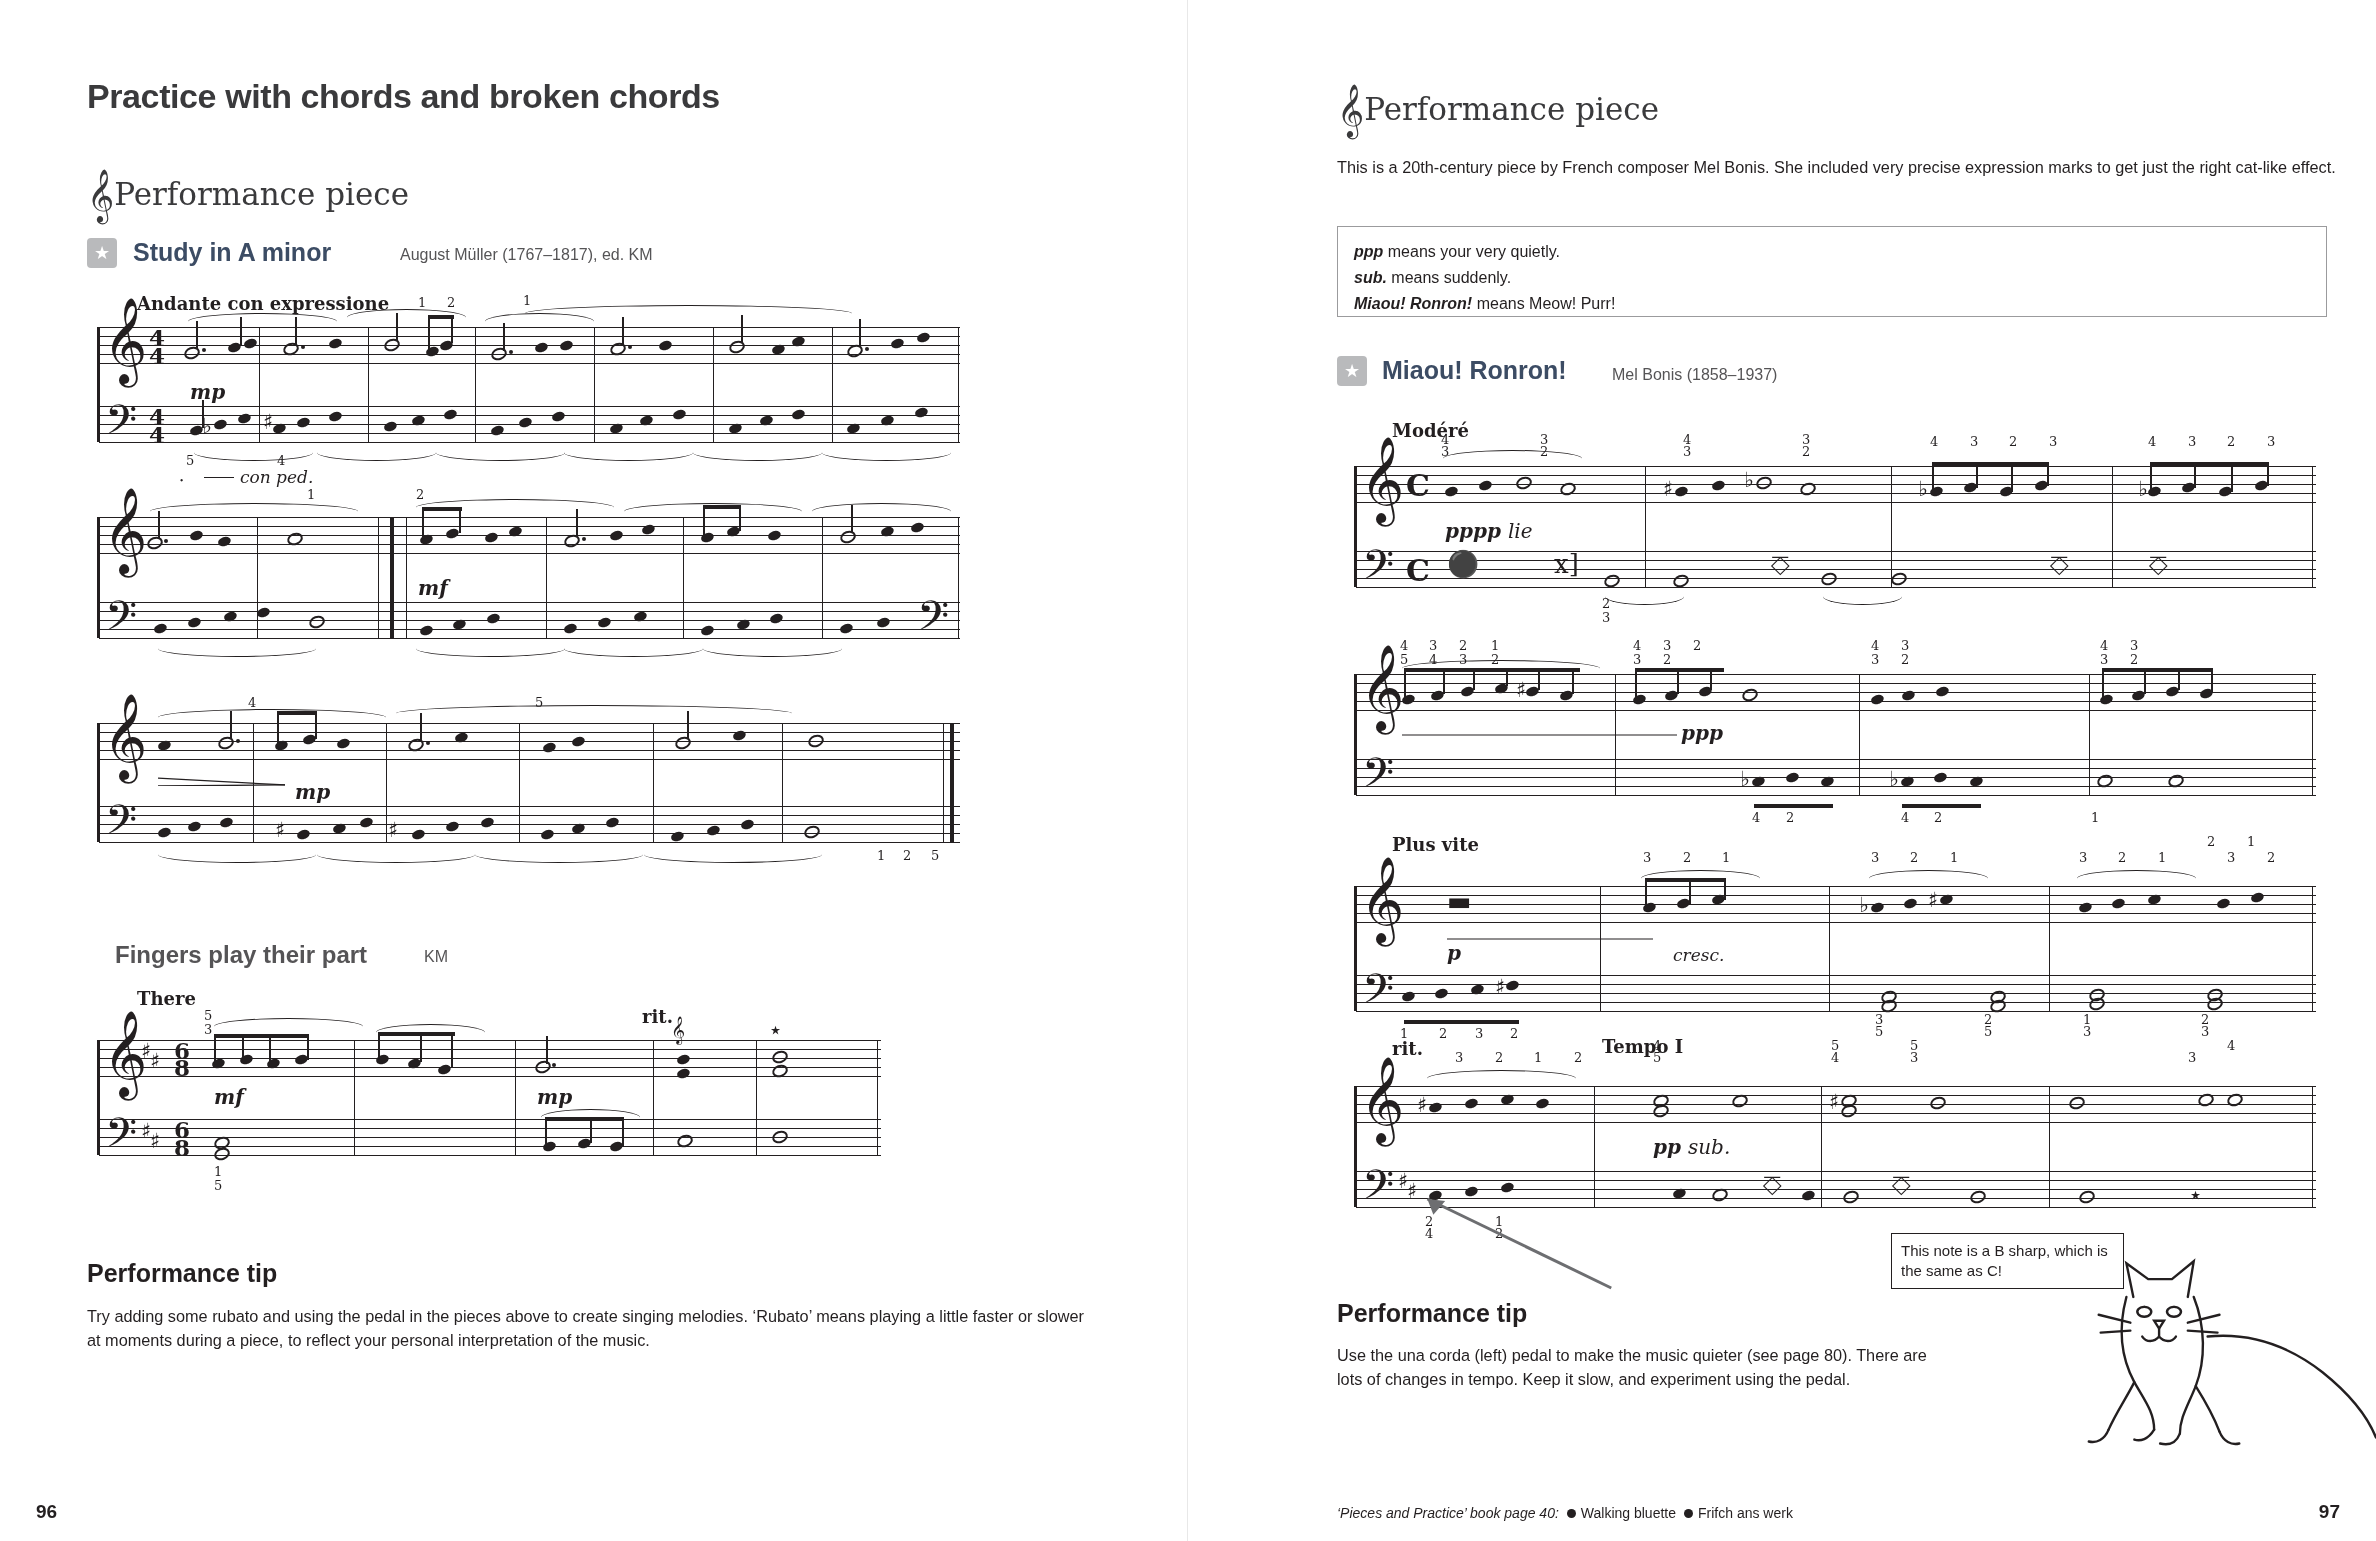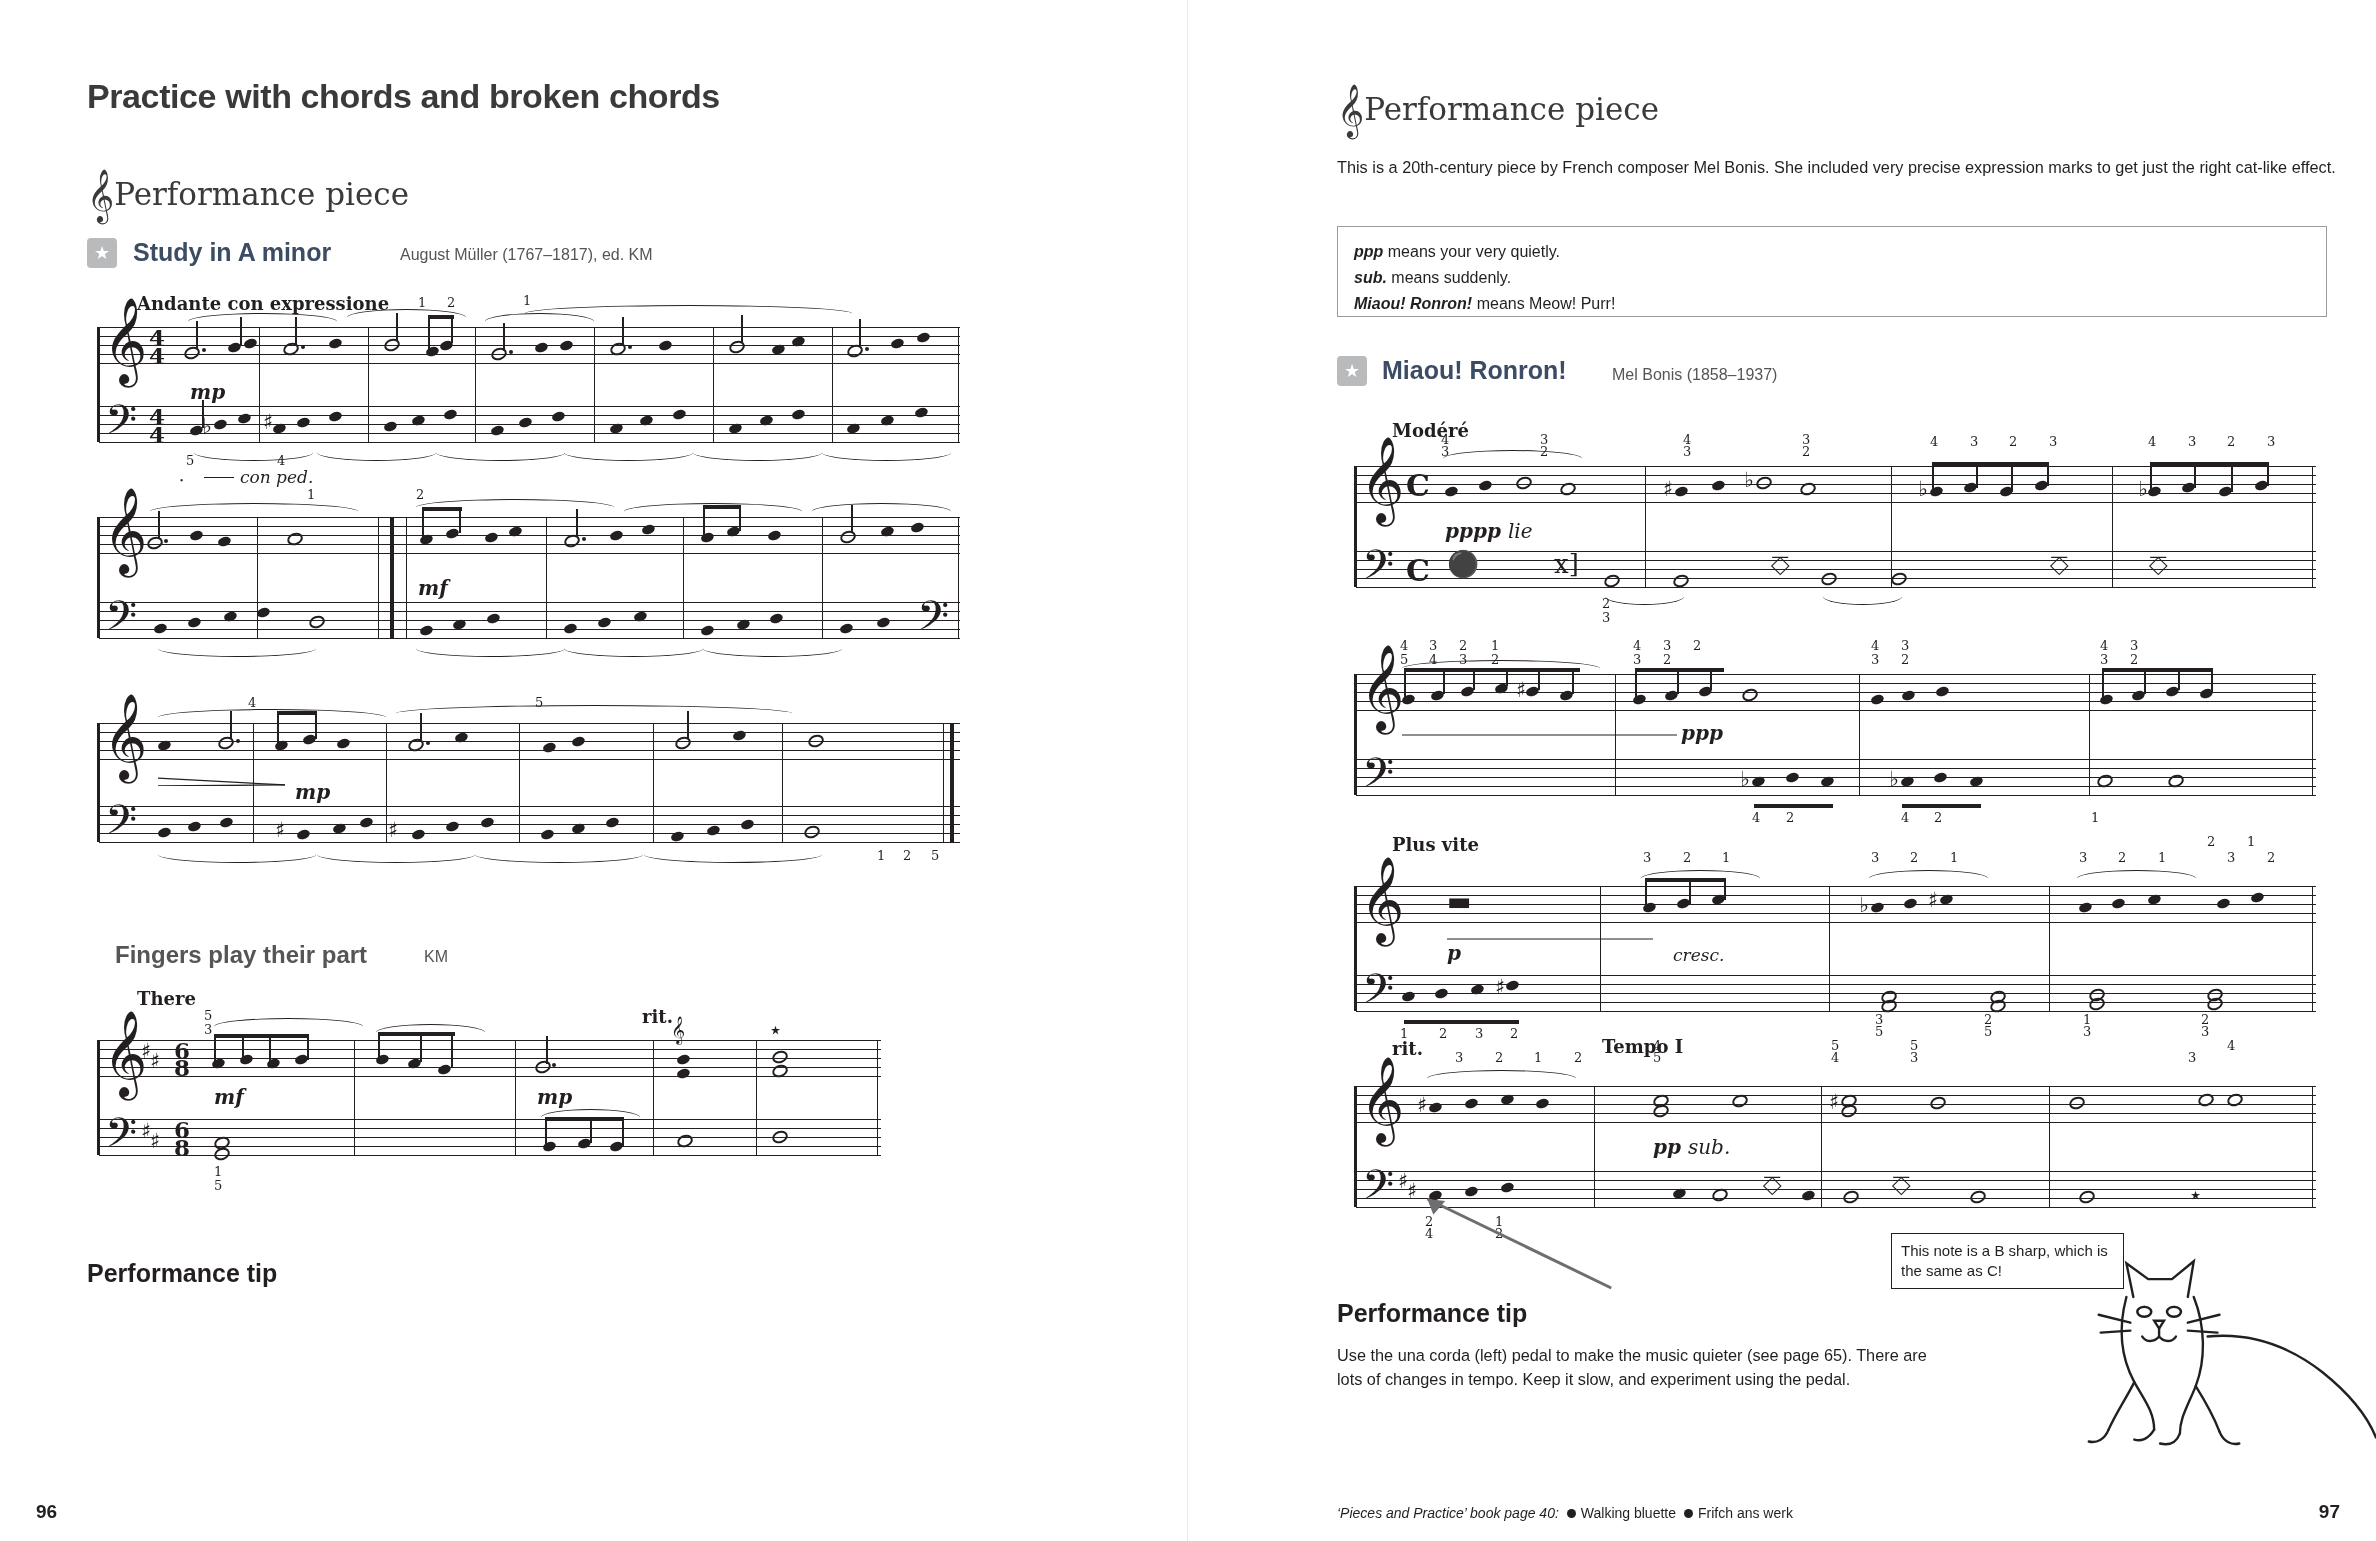--- a/index.html
+++ b/index.html
@@ -708,20 +708,21 @@
       <div class="stem" style="left:491px; top:127px; height:26px;"></div>
       <div class="stem" style="left:523px; top:127px; height:30px;"></div>
       <div class="note hollow" style="left:578px; top:145px;"></div>
       <div class="note hollow" style="left:673px; top:141px;"></div>
       <div class="slur" style="left:442px; top:119px; width:99px;"></div>
       <div class="fing" style="left:115px; top:174px;">1</div>
       <div class="fing" style="left:115px; top:188px;">5</div>
     </div>
 
     <div class="tip-head" style="left:87px; top:1259px;">Performance tip</div>
+    <div class="body-text" style="left:87px; top:1305px; width:1000px;">Try adding some rubato and using the pedal in the pieces above to create singing melodies. ‘Rubato’ means playing a little faster or slower at moments during a piece, to reflect your personal interpretation of the music.</div>
 
     <div class="page-num" style="left:36px;">96</div>
   </div>
 
   <div class="gutter-line"></div>
 
   <div class="page page-right">
 
     <div class="script-head" style="left:149px; top:91px;">
       <span class="clef-glyph">𝄞</span><span>Performance piece</span>
@@ -1126,21 +1127,21 @@
 
       <svg class="arrow-line" style="left:20px; top:149px;" width="257" height="99" viewBox="0 0 260 100">
         <line x1="238" y1="96" x2="52" y2="6" stroke="#6d6e71" stroke-width="3"></line>
         <polygon points="52,6 70,8 58,22" fill="#6d6e71"></polygon>
       </svg>
     </div>
 
     <div class="callout" style="left:703px; top:1233px; width:233px;">This note is a B sharp, which is the same as C!</div>
 
     <div class="tip-head" style="left:149px; top:1299px;">Performance tip</div>
-    <div class="body-text" style="left:149px; top:1344px; width:614px;">Use the una corda (left) pedal to make the music quieter (see page 65). There are lots of changes in tempo. Keep it slow, and experiment using the pedal.</div>
+    <div class="body-text" style="left:149px; top:1344px; width:614px;">Use the una corda (left) pedal to make the music quieter (see page 80). There are lots of changes in tempo. Keep it slow, and experiment using the pedal.</div>
 
     <svg class="cat" style="left:772px; top:1188px;" width="416" height="307" viewBox="0 0 420 310">
       <g fill="none" stroke="#231f20" stroke-width="2.4" stroke-linecap="round">
         <path d="M175,110 L168,76 L190,92 L214,92 L236,74 L230,110"></path>
         <path d="M168,110 C160,140 162,170 176,196 C186,214 196,226 196,244"></path>
         <path d="M236,110 C248,140 248,174 238,200 C230,220 222,232 222,248"></path>
         <path d="M176,196 C168,212 158,226 150,244"></path>
         <path d="M238,200 C248,216 256,230 262,246"></path>
         <path d="M196,244 C190,254 182,256 176,254"></path>
         <path d="M222,248 C218,258 210,260 202,258"></path>

